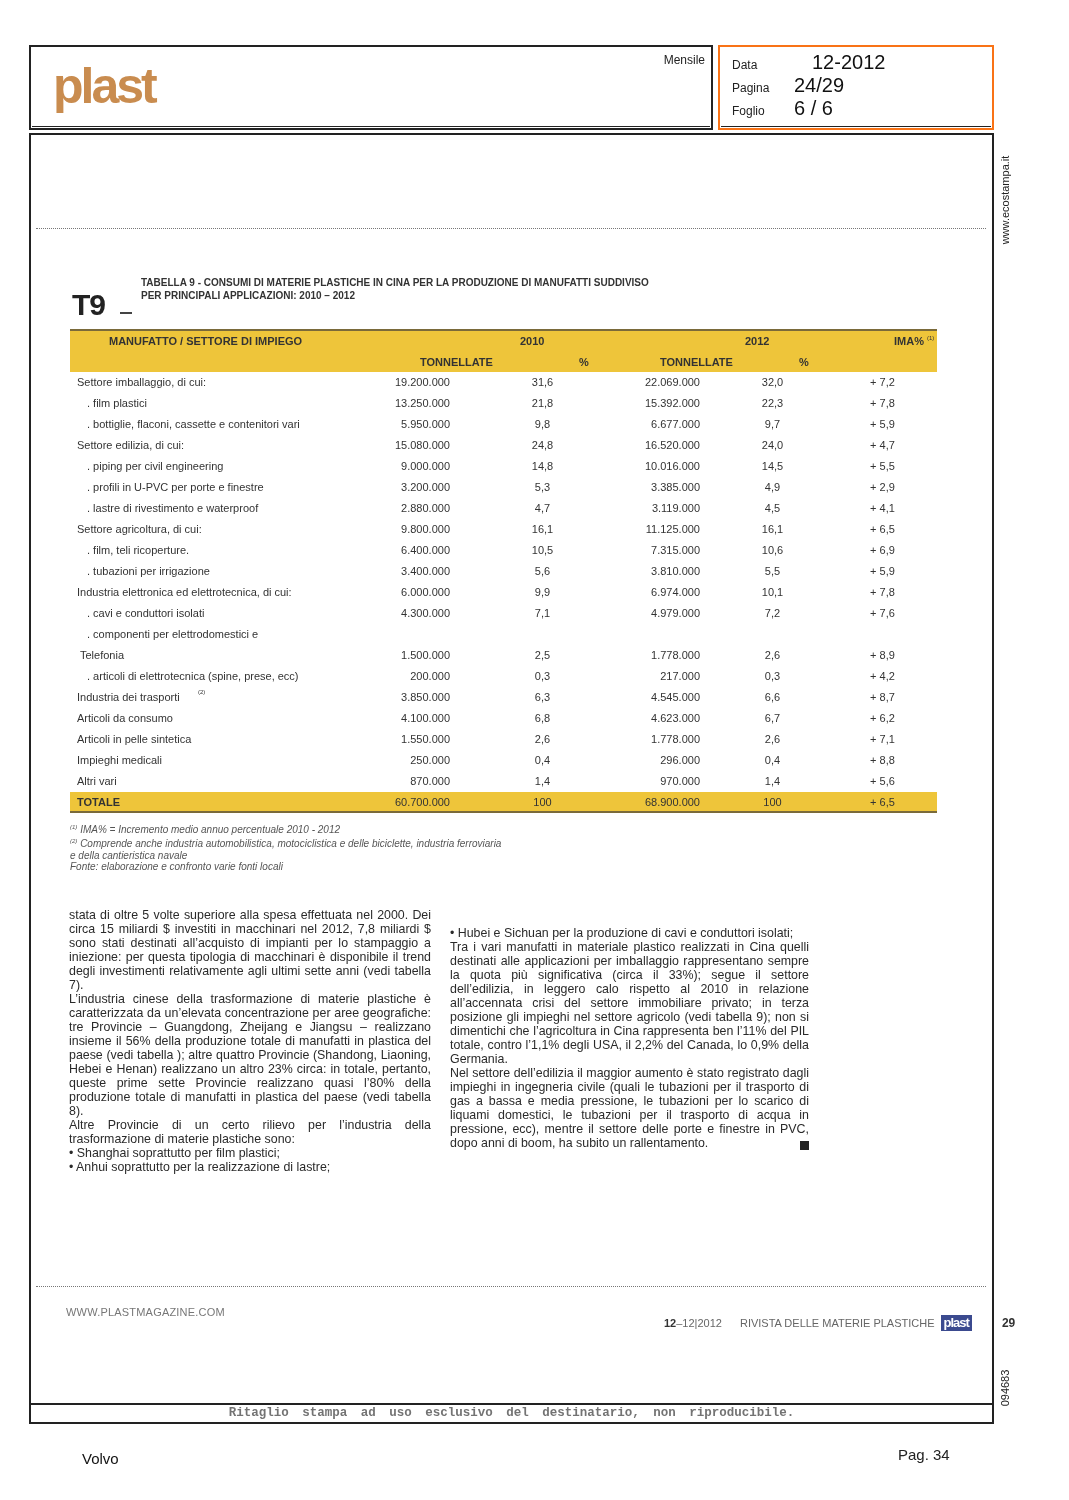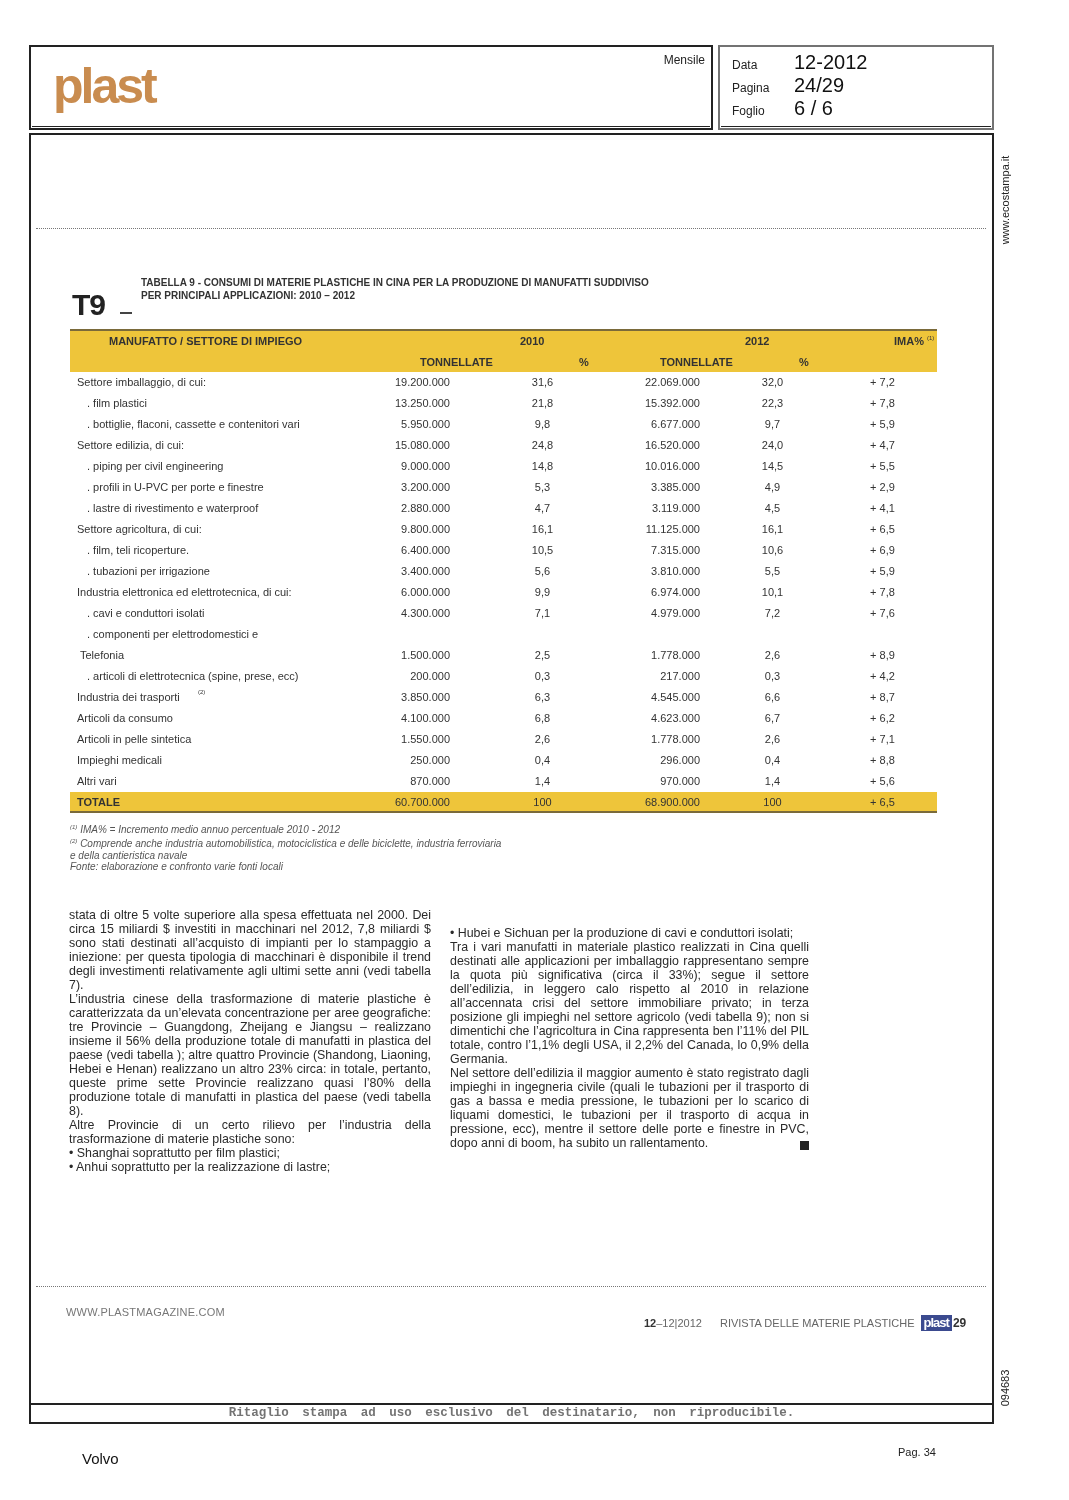--- a/index.html
+++ b/index.html
@@ -1,29 +1,29 @@
 <!DOCTYPE html>
 <html><head>
 <meta charset="utf-8">
 <style>
   * { box-sizing: border-box; margin: 0; padding: 0; }
   html, body { width: 1069px; height: 1500px; background: #ffffff; }
   body { position: relative; font-family: "Liberation Sans", sans-serif; color: #2b2b2b; overflow: hidden; }
 
   
   .hdr-left { position: absolute; left: 29px; top: 45px; width: 684px; height: 85px; border: 2px solid #222; }
-  .hdr-right { position: absolute; left: 718px; top: 45px; width: 276px; height: 85px; border: 2px solid #737373; }
+  .hdr-right { position: absolute; left: 718px; top: 45px; width: 276px; height: 85px; border: 2px solid #f97316; }
   .hdr-left::after, .hdr-right::after { content: ""; position: absolute; left: 1px; right: 1px; bottom: 1px; height: 1px; background: #222; }
   .logo { position: absolute; left: 22px; top: 14px; font-family: "Liberation Sans", sans-serif; font-weight: bold; font-size: 50px; letter-spacing: -3px; color: #c98c4f; line-height: 1; }
   .periodicity { position: absolute; right: 6px; top: 6px; font-size: 12px; color: #222; font-family: "Liberation Sans Narrow", "Liberation Sans", sans-serif; }
   .meta-row { position: absolute; left: 12px; display: flex; align-items: baseline; }
   .meta-label { width: 62px; font-size: 12px; color: #222; }
   .meta-value { font-size: 20px; color: #111; }
   .meta-row.r1 { top: 4px; }
-  .meta-row.r1 .meta-value { }
+  .meta-row.r1 .meta-value { margin-left: 18px; }
   .meta-row.r2 { top: 27px; }
   .meta-row.r3 { top: 50px; }
 
   
   .frame { position: absolute; left: 29px; top: 133px; width: 965px; height: 1291px; border: 2px solid #222; }
   .side-url { position: absolute; left: 996px; top: 145px; width: 18px; height: 110px; }
   .side-url span { position: absolute; left: 50%; top: 50%; transform: translate(-50%,-50%) rotate(-90deg); white-space: nowrap; font-size: 11px; color: #222; }
   .side-code { position: absolute; left: 996px; top: 1360px; width: 18px; height: 55px; }
   .side-code span { position: absolute; left: 50%; top: 50%; transform: translate(-50%,-50%) rotate(-90deg); white-space: nowrap; font-size: 11px; color: #222; }
 
@@ -58,31 +58,31 @@
   .col { position: absolute; font-size: 12.4px; line-height: 14px; color: #2a2a2a; text-align: justify; }
   .col p { margin: 0; }
   .col-left { left: 69px; top: 908px; width: 362px; }
   .col-right { left: 450px; top: 910px; width: 359px; margin-top: 16px; }
   .bullet { padding-left: 0; }
   .bullet.hang { padding-left: 10px; text-indent: -10px; }
   .end-mark { display: inline-block; width: 9px; height: 9px; background: #222; float: right; margin-top: 5px; }
 
   
   .foot-url { position: absolute; left: 66px; top: 1306px; font-size: 11px; color: #777; letter-spacing: 0.2px; }
-  .foot-right { position: absolute; left: 644px; top: 1315px; display: flex; align-items: center; font-size: 11px; color: #666; }
+  .foot-right { position: absolute; left: 664px; top: 1315px; display: flex; align-items: center; font-size: 11px; color: #666; }
   .foot-issue b { color: #333; }
   .foot-mag { margin-left: 18px; }
   .foot-logo { margin-left: 6px; background: #3b4a8f; color: #fff; font-weight: bold; font-size: 13px; padding: 0 3px; line-height: 16px; letter-spacing: -1px; }
-  .foot-page { margin-left: 1px; font-weight: bold; color: #333; font-size: 12px; }
+  .foot-page { margin-left: 30px; font-weight: bold; color: #333; font-size: 12px; }
 
   .clip-line { position: absolute; left: 31px; top: 1403px; width: 961px; height: 0; border-top: 2px solid #222; }
   .clip-text { position: absolute; left: 31px; top: 1406px; width: 961px; text-align: center; font-family: "Liberation Mono", monospace; font-size: 12.5px; font-weight: bold; color: #737373; word-spacing: 6px; }
 
   .client { position: absolute; left: 82px; top: 1450px; font-size: 15px; color: #111; }
-  .page-num { position: absolute; left: 898px; top: 1446px; font-size: 11px; color: #222; }
+  .page-num { position: absolute; left: 898px; top: 1446px; font-size: 15px; color: #222; }
 </style>
 </head>
 <body>
 
 <div class="hdr-left">
   <div class="logo">plast</div>
   <div class="periodicity">Mensile</div>
 </div>
 <div class="hdr-right">
   <div class="meta-row r1">

